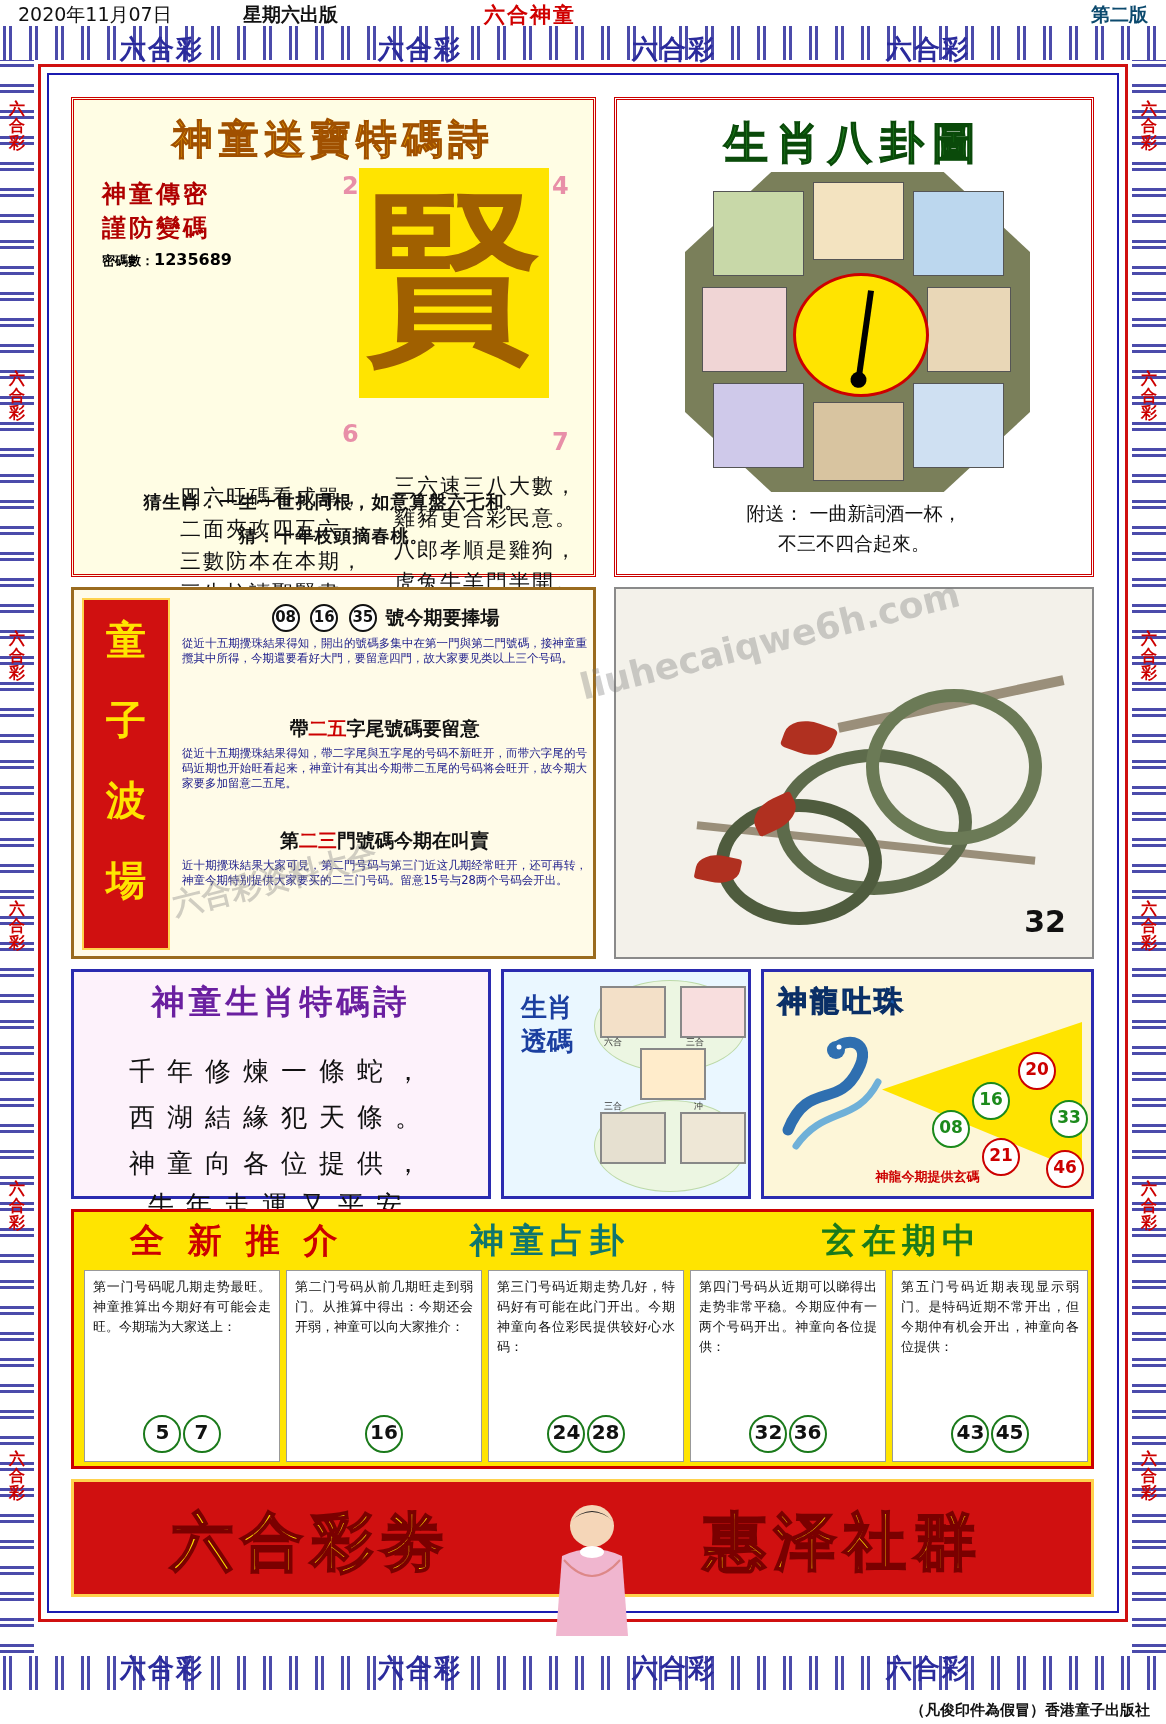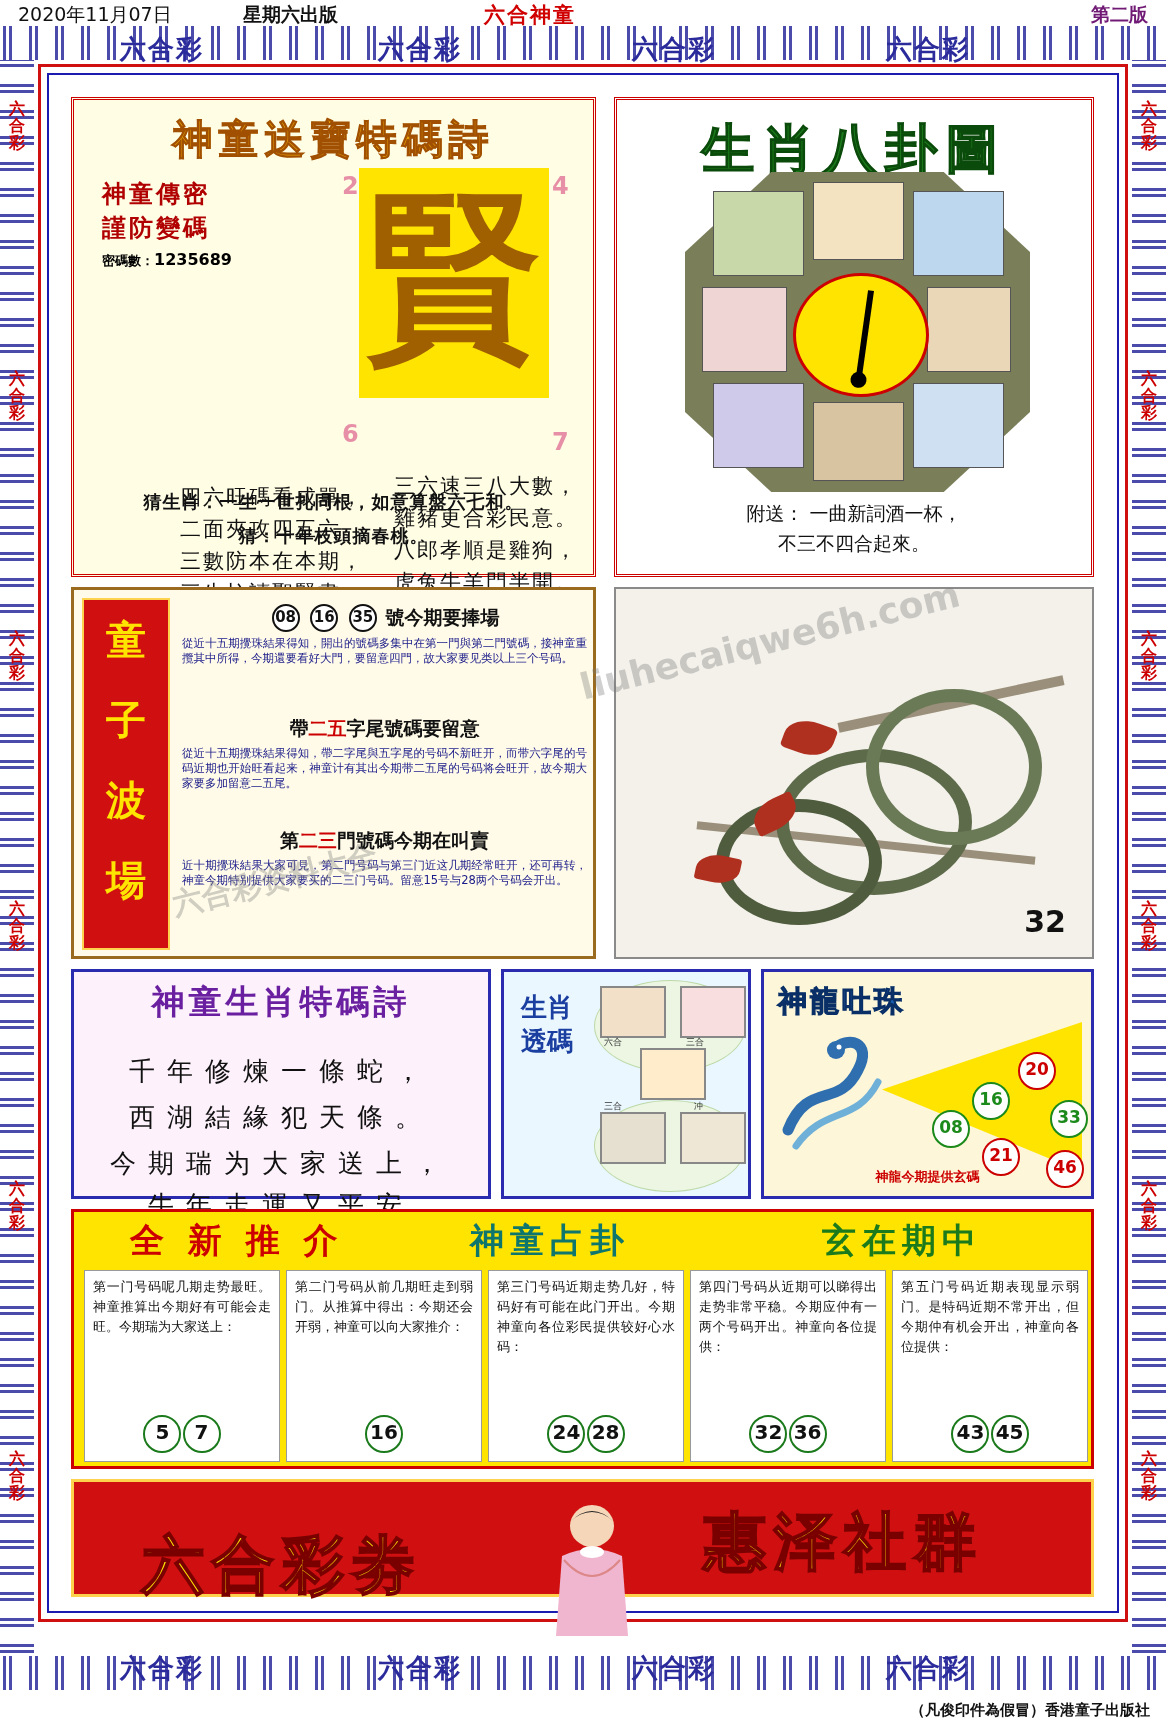--- a/index.html
+++ b/index.html
@@ -12,21 +12,21 @@
   .page{position:absolute;inset:0;}
 
   
   .topbar{
     position:absolute;left:0;top:0;width:1166px;height:26px;
     display:flex;align-items:center;
   }
   .topbar .date{position:absolute;left:18px;top:2px;font-size:19px;color:#111;}
   .topbar .week{position:absolute;left:243px;top:2px;font-size:19px;color:#111;font-weight:bold;}
   .topbar .title{position:absolute;left:484px;top:1px;font-size:21px;color:#d00000;font-weight:bold;letter-spacing:2px;}
-  .topbar .edition{position:absolute;right:18px;top:2px;font-size:19px;color:#701a75;font-weight:bold;}
+  .topbar .edition{position:absolute;right:18px;top:2px;font-size:19px;color:#0c4a6e;font-weight:bold;}
 
   
   .tilerow{position:absolute;height:34px;background:
      repeating-linear-gradient(90deg,#fff 0 3px,#2b2b9c 3px 6px,#fff 6px 9px,#2b2b9c 9px 12px,#fff 12px 26px);
      opacity:.85;}
   .tilerow.top{left:0;top:26px;width:1166px;}
   .tilerow.bottom{left:0;bottom:34px;width:1166px;}
   .tilecol{position:absolute;width:34px;background:
      repeating-linear-gradient(0deg,#fff 0 3px,#2b2b9c 3px 6px,#fff 6px 9px,#2b2b9c 9px 12px,#fff 12px 26px);
      opacity:.85;}
@@ -72,21 +72,21 @@
   .verse{position:absolute;font-size:21px;line-height:32px;color:#111;
     font-family:"DejaVu Serif","Liberation Serif",serif;letter-spacing:2px;}
   #verse-left{left:95px;top:370px;}
   #verse-right{left:320px;top:370px;}
   .riddle{position:absolute;left:0;right:0;font-size:18px;font-weight:bold;color:#111;text-align:center;letter-spacing:1px;}
   #riddle-a{top:390px;}
   #riddle-b{top:424px;}
 
   
   #bagua-panel{left:565px;top:22px;width:480px;height:480px;border:3px double #c00;background:#fff;}
-  #bagua-title{position:absolute;left:0;right:0;top:14px;text-align:center;font-size:53px;font-weight:bold;
+  #bagua-title{position:absolute;left:0;right:0;top:14px;text-align:center;font-size:44px;font-weight:bold;
      color:#1b7a1b;letter-spacing:8px;font-family:"DejaVu Serif","Liberation Serif",serif;
      -webkit-text-stroke:1px #0a4a0a;}
   .wheel{position:absolute;left:68px;top:72px;width:345px;height:320px;}
   .dodeca{position:absolute;inset:0;background:#7a7f5a;
      clip-path:polygon(25% 0,75% 0,100% 25%,100% 75%,75% 100%,25% 100%,0 75%,0 25%);}
   .seg{position:absolute;width:50%;height:50%;}
   .wheel-center{position:absolute;left:50%;top:50%;width:130px;height:118px;margin-left:-65px;margin-top:-59px;
      background:#ffe400;border:3px solid #c00;border-radius:50%;}
   .needle{position:absolute;left:50%;top:14px;width:6px;height:90px;margin-left:-3px;background:#000;
      transform:rotate(8deg);transform-origin:50% 80%;}
@@ -180,21 +180,21 @@
   #rc4{left:818px;}
   .rectext{position:absolute;left:8px;right:8px;top:6px;font-size:13px;line-height:20px;color:#111;text-align:justify;}
   .recnums{position:absolute;left:0;right:0;bottom:8px;text-align:center;}
   .recnum{display:inline-block;width:34px;height:34px;line-height:31px;border-radius:50%;border:2px solid #1b7a1b;
      font-size:20px;font-weight:bold;color:#111;background:#fff;margin:0 -2px;text-align:center;}
 
   
   #footer-banner{left:22px;top:1404px;width:1023px;height:118px;background:#d01010;border:3px solid #ffd24d;}
   .fb-text{position:absolute;top:18px;font-size:62px;font-weight:bold;color:#ffe400;letter-spacing:8px;
      font-family:"DejaVu Serif","Liberation Serif",serif;-webkit-text-stroke:2px #7a0000;}
-  #fbl{left:68px;margin-top:23px;}
+  #fbl{left:97px;}
   #fbr{left:630px;}
   .boychar{position:absolute;left:468px;top:14px;width:100px;height:150px;}
 
   
   #imprint{position:absolute;right:16px;bottom:4px;font-size:15px;color:#111;font-weight:bold;}
 </style>
 </head>
 <body>
 
 <div class="page">
@@ -329,21 +329,21 @@
         <div class="leaf" style="left:96px;top:170px;width:46px;height:30px;transform:rotate(-25deg);"></div>
         <div class="leaf" style="left:40px;top:226px;width:44px;height:28px;transform:rotate(12deg);"></div>
       </div>
       <div id="snake-num">32</div>
     </div>
 
     <div class="panel" id="zpoem-panel">
       <div id="zpoem-title">神童生肖特碼詩</div>
       <div class="zline" id="zl1">千年修煉一條蛇，</div>
       <div class="zline" id="zl2">西湖結緣犯天條。</div>
-      <div class="zline" id="zl3">今期瑞为大家送上，</div>
+      <div class="zline" id="zl3">神童向各位提供，</div>
       <div class="zline" id="zl4">牛年走運又平安</div>
     </div>
 
     <div class="panel" id="sx-panel">
       <div id="sx-title">生肖透碼</div>
       <div class="sxleaf" style="left:90px;top:8px;width:150px;height:90px;"></div>
       <div class="sxleaf" style="left:90px;top:128px;width:150px;height:90px;"></div>
       <div class="sxcard" id="sxc1"></div>
       <div class="sxcard" id="sxc2"></div>
       <div class="sxcard" id="sxc3"></div>

